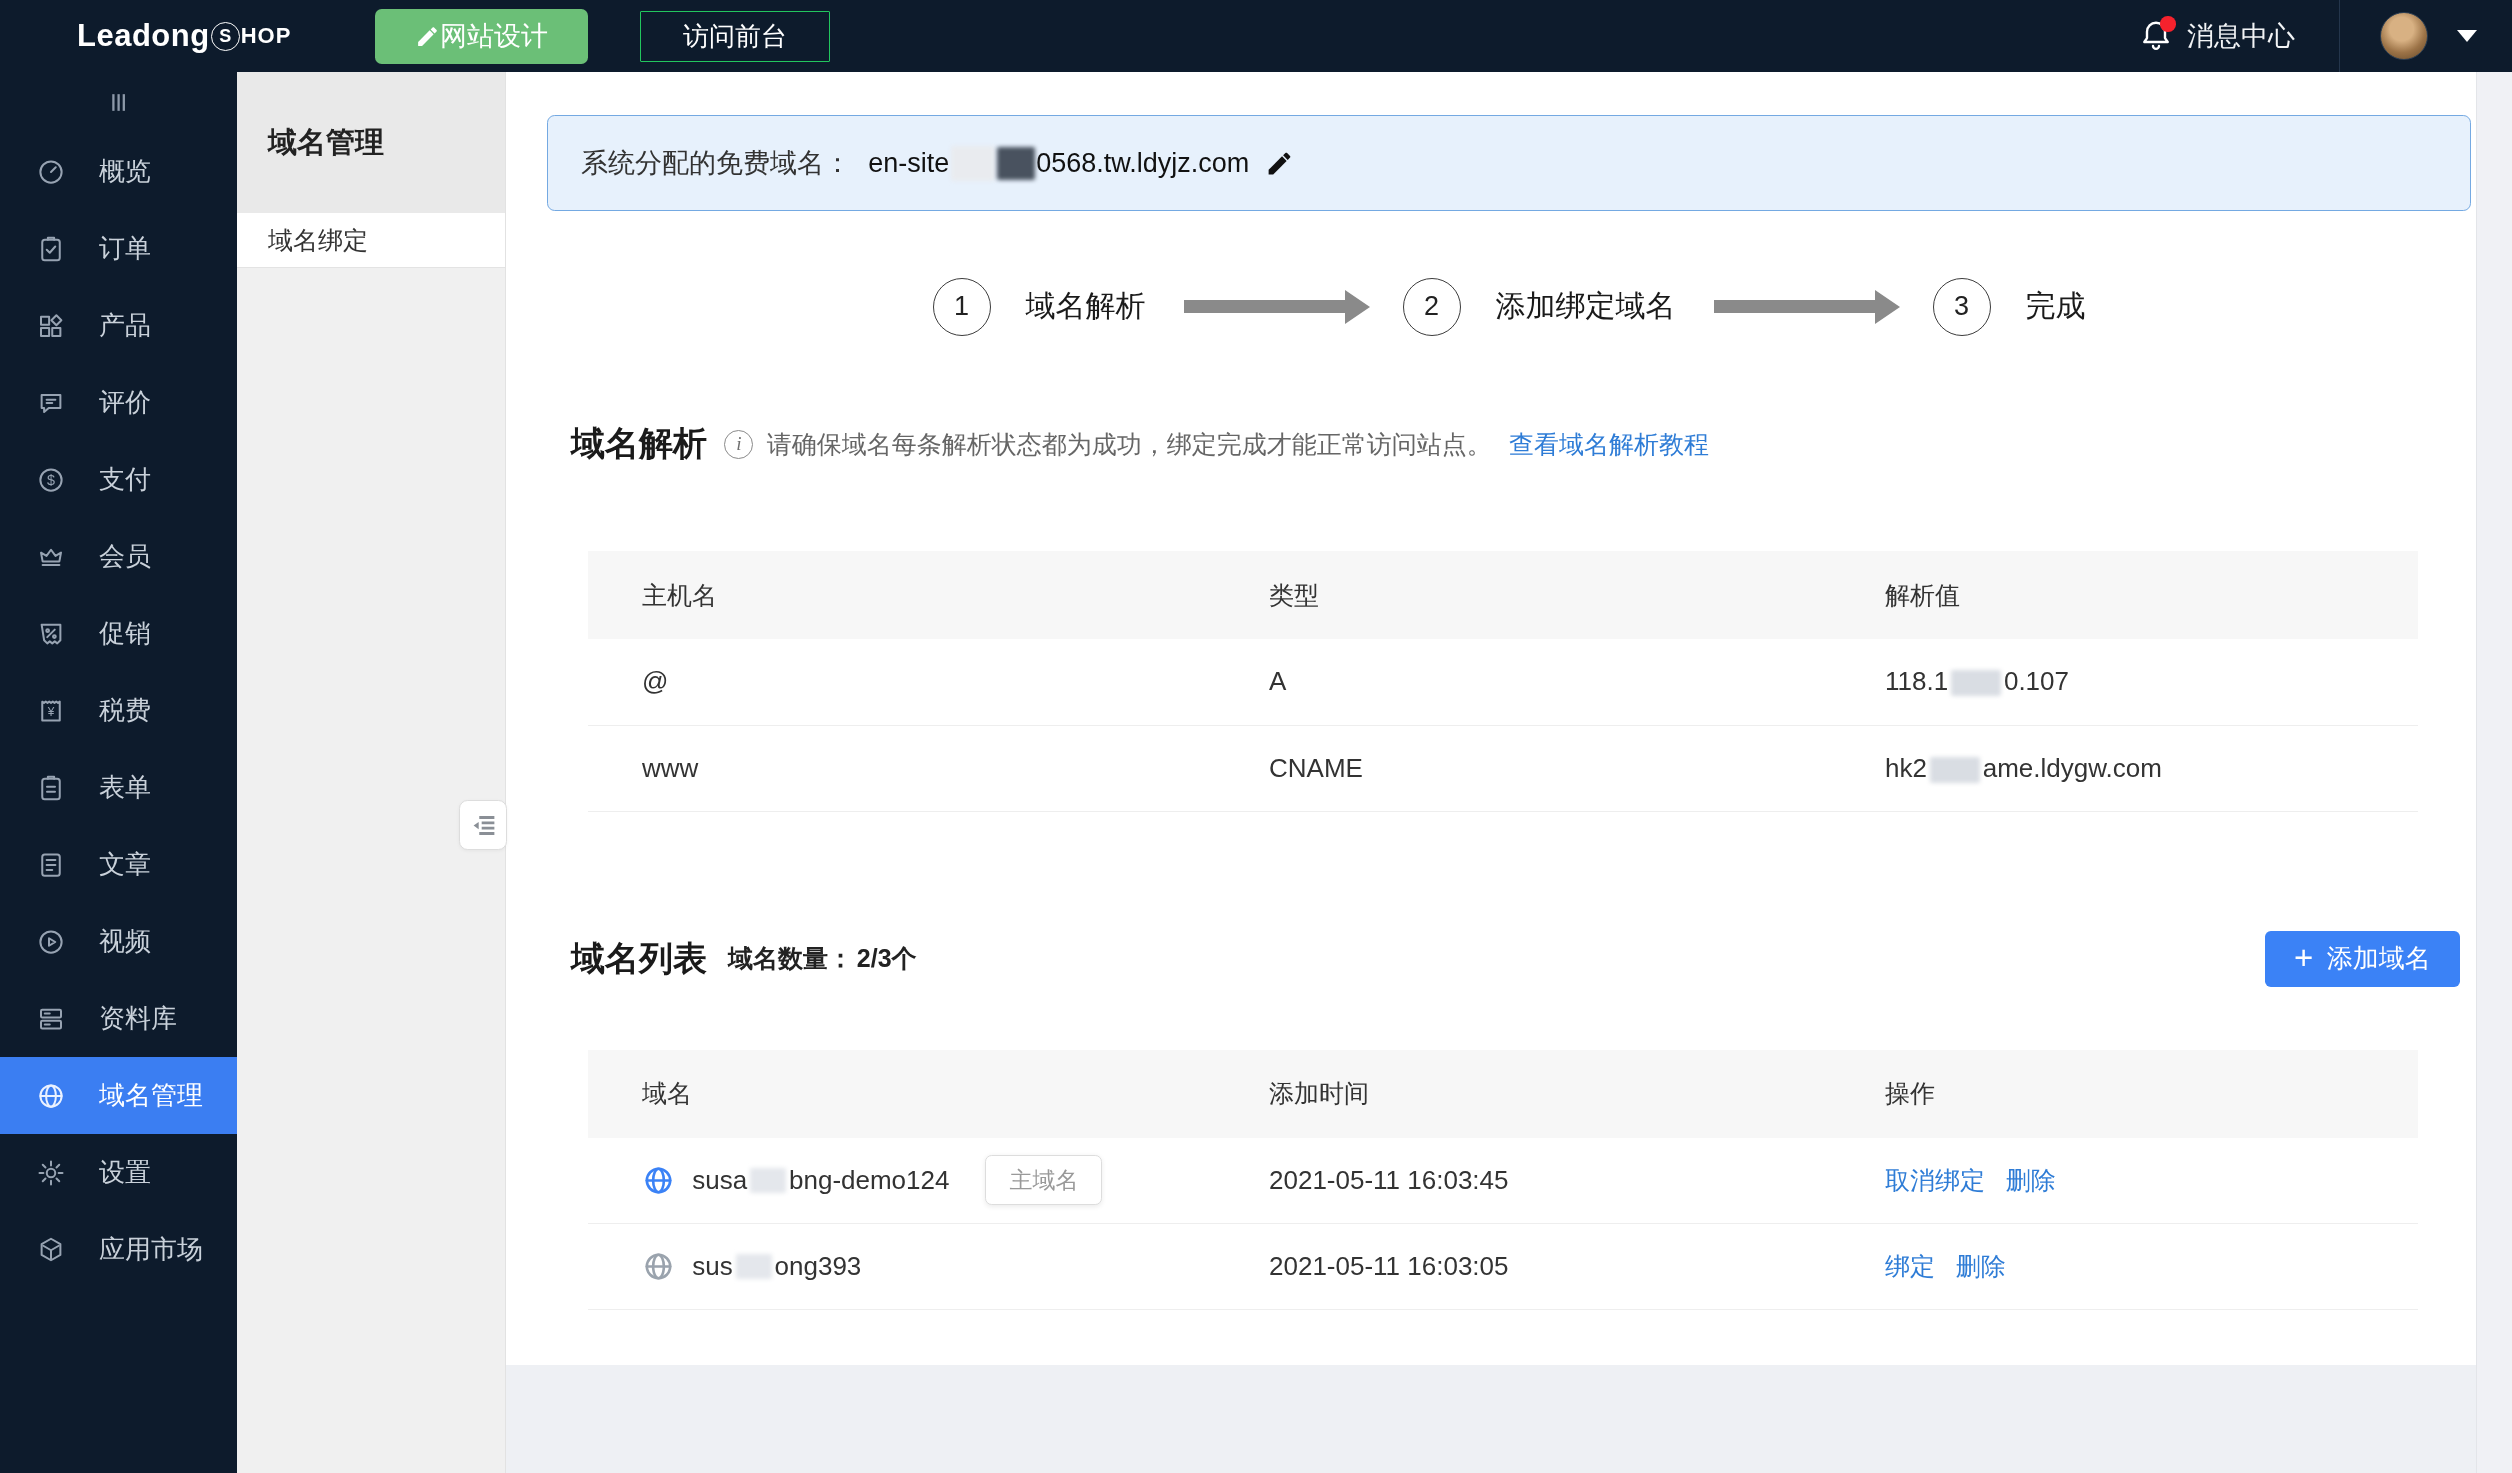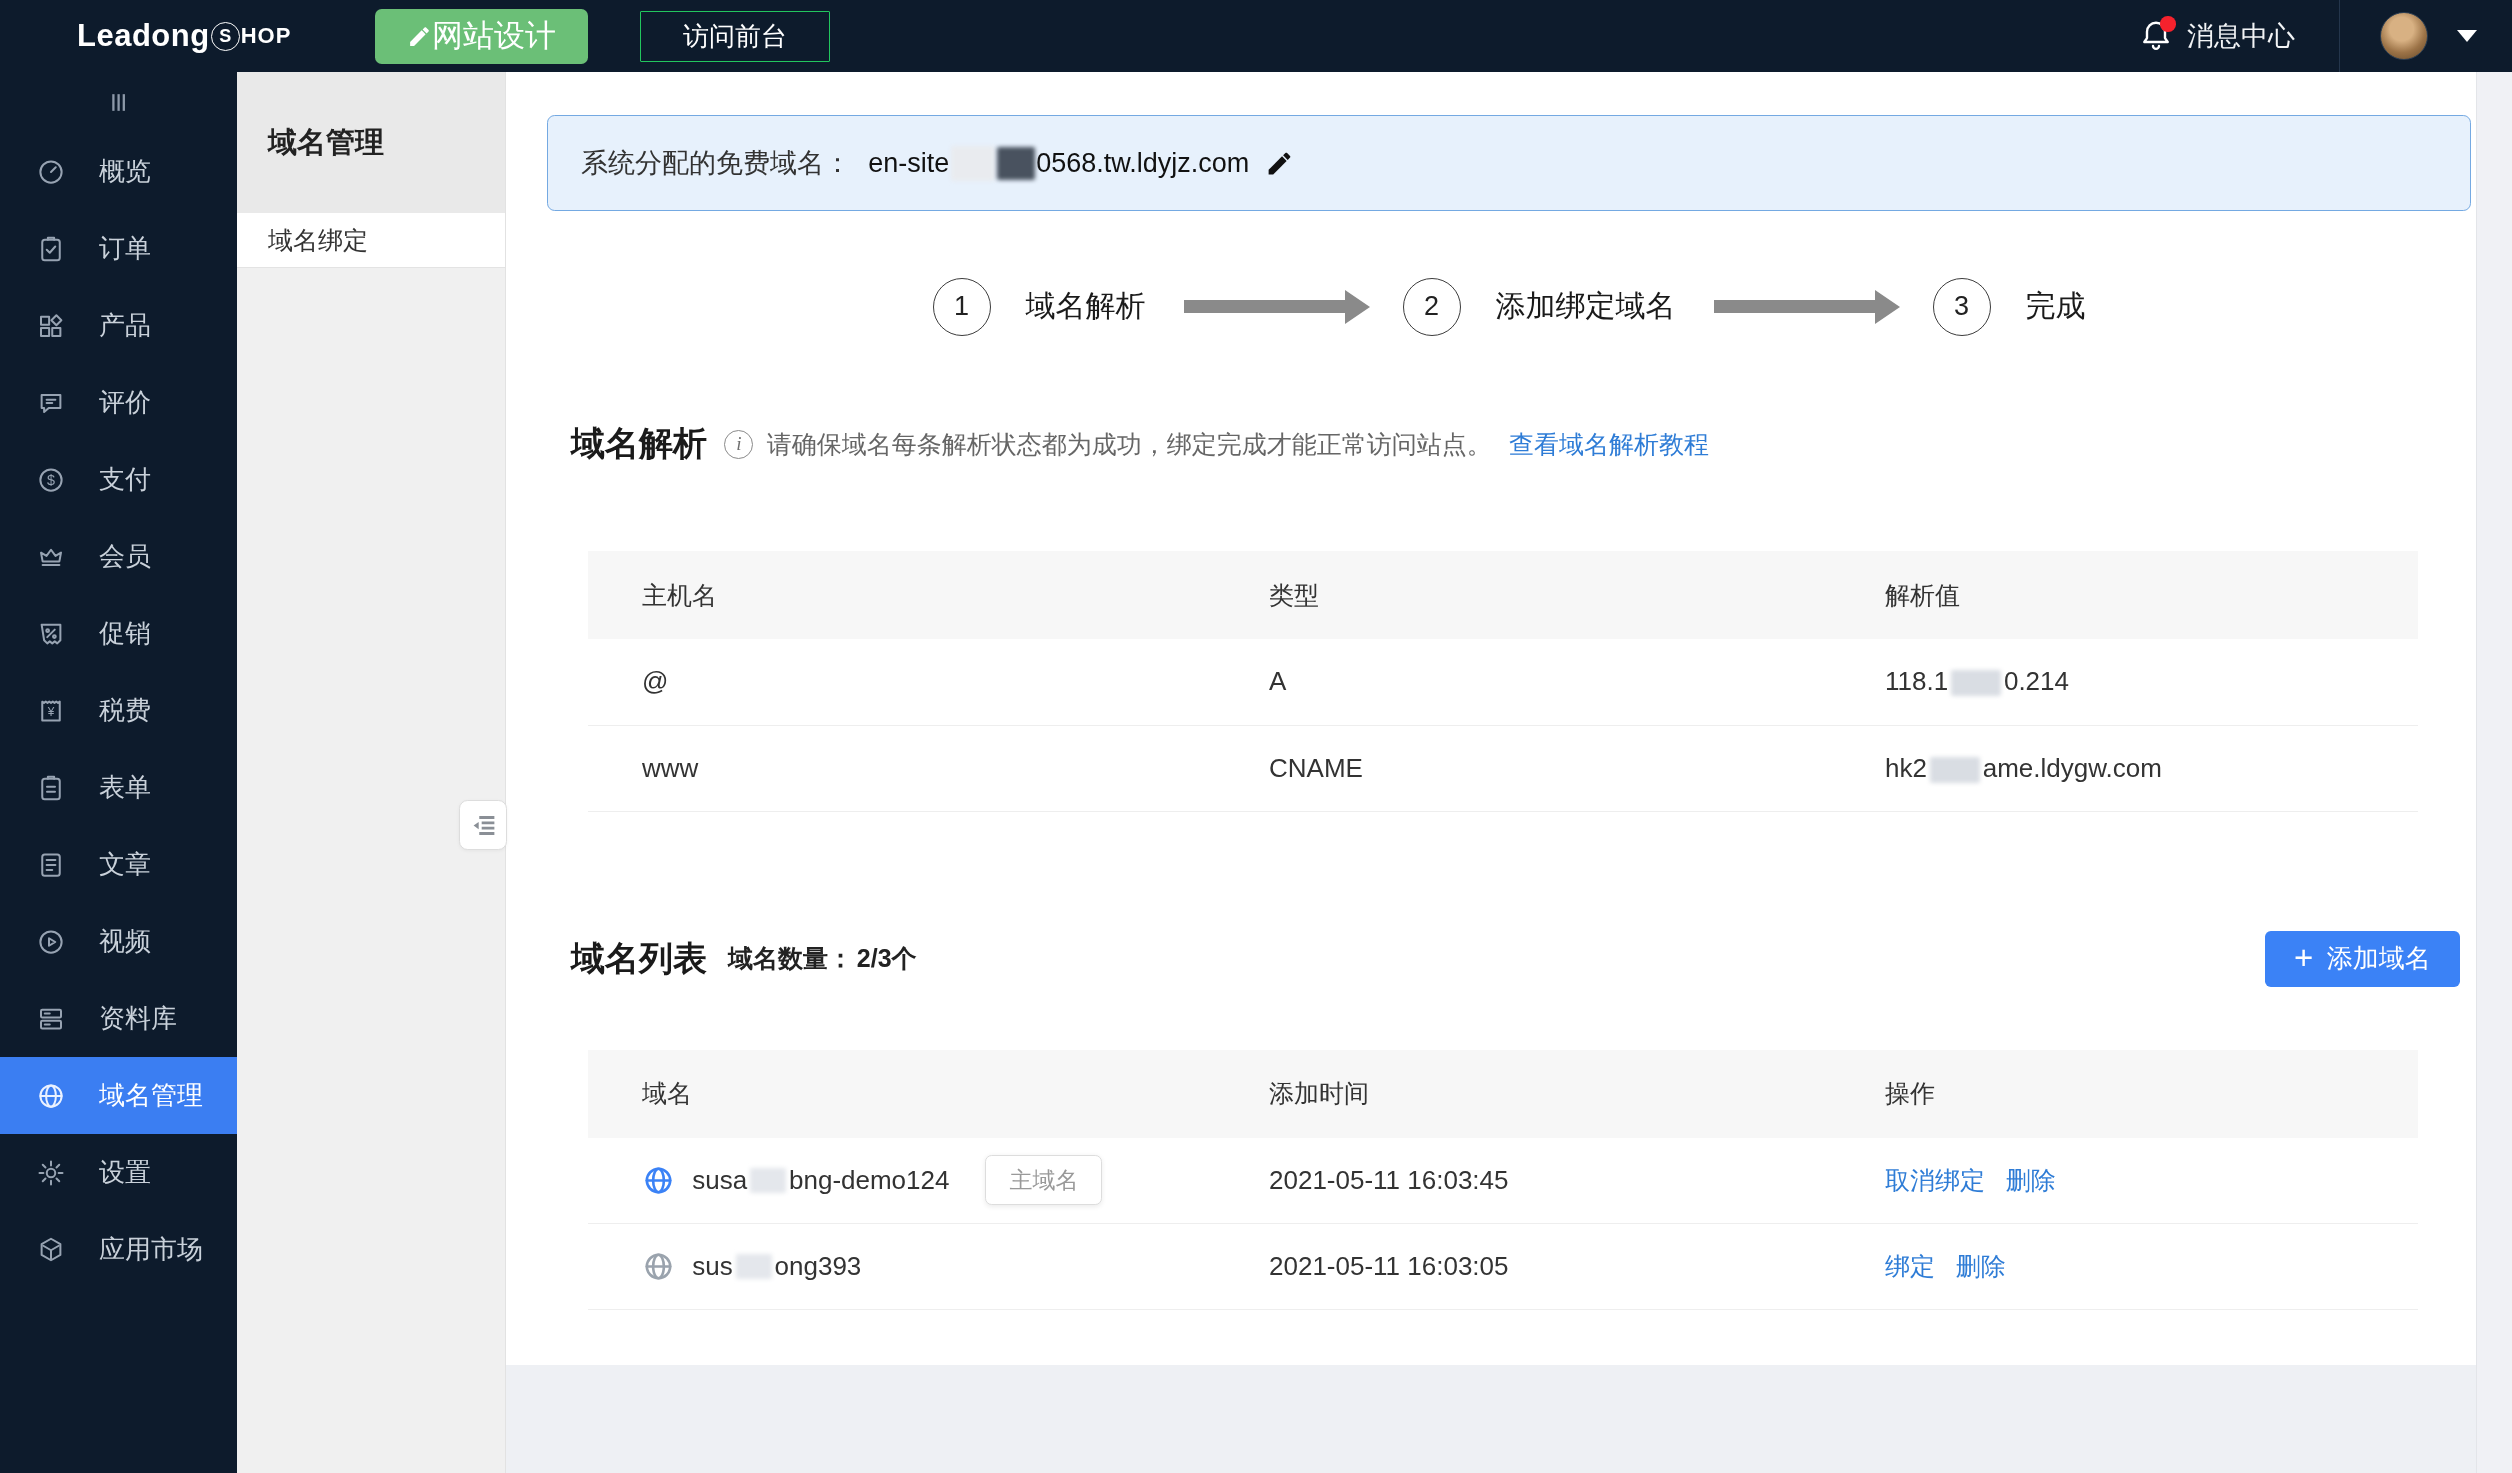--- a/index.html
+++ b/index.html
@@ -5,21 +5,21 @@
   * { margin:0; padding:0; box-sizing:border-box; }
   html,body { font-family:"Liberation Sans", sans-serif; }
   #screen { position:relative; width:2512px; height:1473px; background:#eef0f4; overflow:hidden; }
 
   
   .topbar { position:absolute; left:0; top:0; width:2512px; height:72px; background:#0d1b2c; z-index:30; }
   .logo { position:absolute; left:77px; top:0; height:72px; display:flex; align-items:center; color:#fff; }
   .logo .l-main { font-size:31px; font-weight:700; letter-spacing:0.5px; }
   .logo .l-s { display:inline-flex; align-items:center; justify-content:center; width:29px; height:29px; border:1.9px solid #fff; border-radius:50%; font-size:18px; font-weight:700; margin:0 1px; }
   .logo .l-rest { font-size:22px; font-weight:600; letter-spacing:1px; }
-  .btn-design { position:absolute; left:375px; top:8.6px; width:213px; height:55px; background:#6bbf77; border:none; border-radius:6.7px; color:#fff; font-size:31px; display:flex; align-items:center; justify-content:center; gap:0; cursor:pointer; }
+  .btn-design { position:absolute; left:375px; top:8.6px; width:213px; height:55px; background:#6bbf77; border:none; border-radius:6.7px; color:#fff; font-size:27px; display:flex; align-items:center; justify-content:center; gap:0; cursor:pointer; }
   .btn-visit { position:absolute; left:640px; top:10.6px; width:190px; height:51px; background:transparent; border:1px solid #22c55e; border-radius:1px; color:#fff; font-size:26px; display:flex; align-items:center; justify-content:center; cursor:pointer; }
   .top-right { position:absolute; right:35px; top:0; height:72px; display:flex; align-items:center; }
   .bell-wrap { position:relative; width:36px; height:36px; }
   .bell-dot { position:absolute; right:-1.9px; top:-1.9px; width:15.4px; height:15.4px; border-radius:50%; background:#f5222d; }
   .msg-label { color:#f2f4f6; font-size:27px; margin-left:13.4px; }
   .top-divider { width:1px; height:72px; background:#24364c; margin:0 40px 0 44px; }
   .avatar { width:48px; height:48px; border-radius:50%; background:radial-gradient(circle at 45% 35%, #d8b183 0 30%, #9c7347 60%, #5f4426 100%); border:1px solid #2c3e52; }
   .caret-down { width:0; height:0; border-left:10.6px solid transparent; border-right:10.6px solid transparent; border-top:12.5px solid #fff; margin-left:29px; }
 
   
@@ -318,21 +318,21 @@
           <tr>
             <td class="pad">主机名</td>
             <td>类型</td>
             <td>解析值</td>
           </tr>
         </thead>
         <tbody>
           <tr>
             <td class="pad">@</td>
             <td>A</td>
-            <td><span>118.1</span><span class="redact r-cell"></span><span>0.214</span></td>
+            <td><span>118.1</span><span class="redact r-cell"></span><span>0.107</span></td>
           </tr>
           <tr>
             <td class="pad">www</td>
             <td>CNAME</td>
             <td><span>hk2</span><span class="redact r-cell"></span><span>ame.ldygw.com</span></td>
           </tr>
         </tbody>
       </table>
 
       <div class="list-head">

